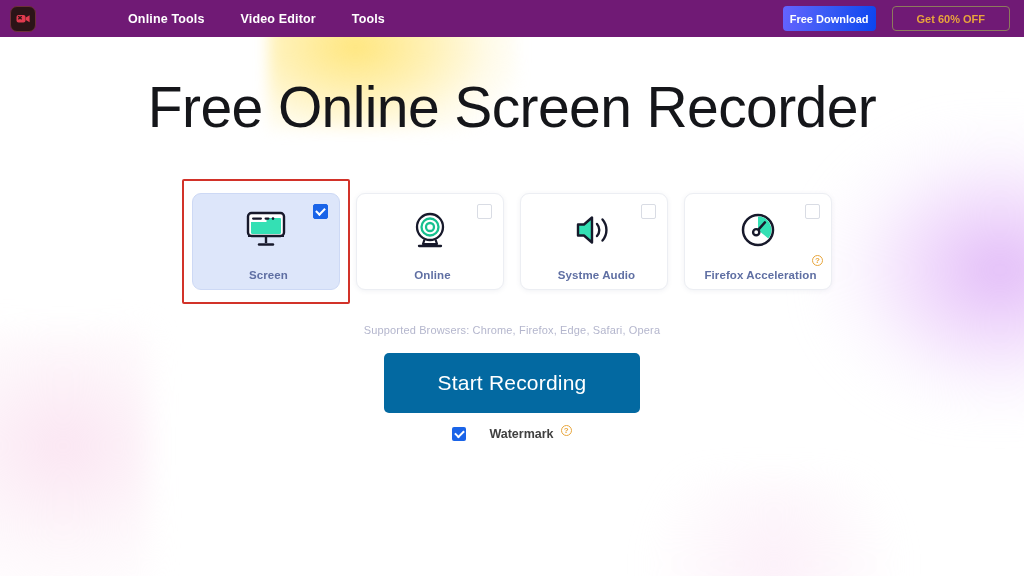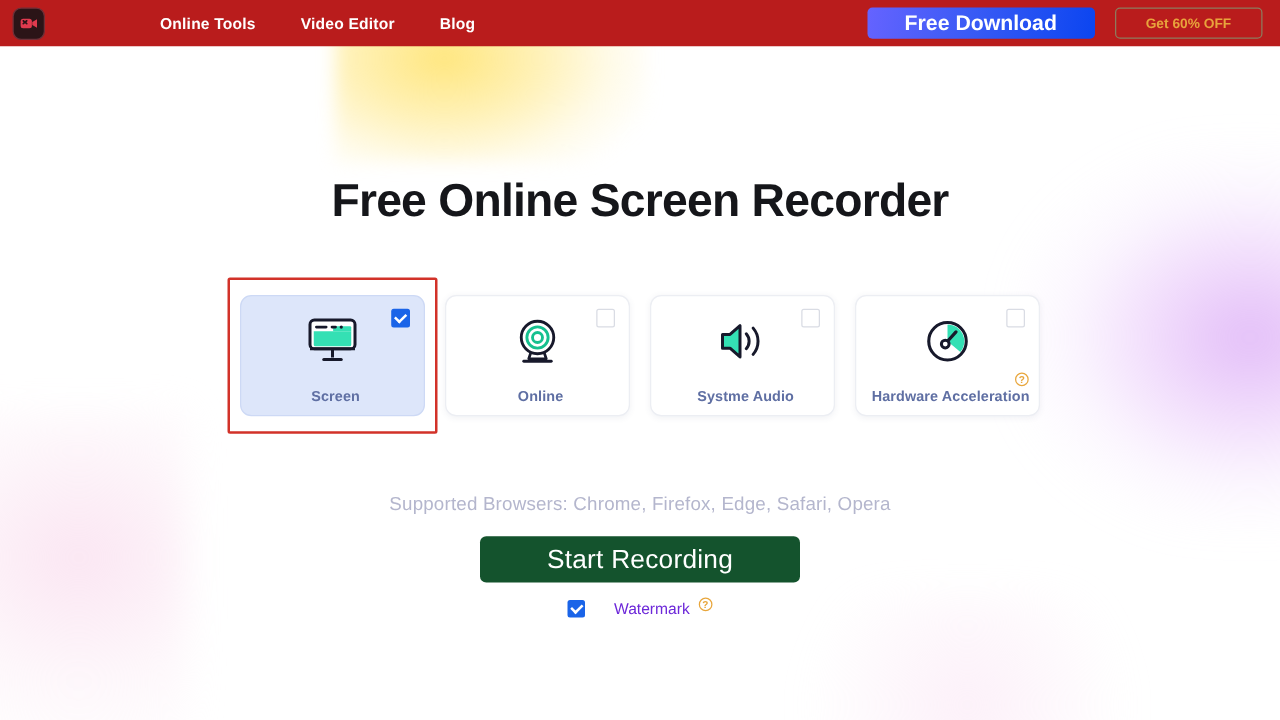--- a/index.html
+++ b/index.html
@@ -72,21 +72,21 @@
                 rgba(250,228,244,0.55) 0%,
                 rgba(255,245,252,0.0) 70%);
     filter: blur(14px);
   }
 
   
   .header {
     position: relative;
     z-index: 5;
     height: 37px;
-    background: #b91c1c;
+    background: #701a75;
     display: flex;
     align-items: center;
     padding: 0 14px 0 10px;
   }
 
   .logo {
     width: 26px;
     height: 26px;
     border-radius: 7px;
     background: #2b1417;
@@ -115,25 +115,25 @@
   }
 
   .header-right {
     margin-left: auto;
     display: flex;
     align-items: center;
     gap: 16px;
   }
   .btn-download {
     height: 25px;
-    padding: 0 30px;
+    padding: 0 7px;
     border-radius: 4px;
     background: linear-gradient(100deg, #6563ff 0%, #3a5bf5 45%, #0b45f0 100%);
     color: #ffffff;
-    font-size: 17px;
+    font-size: 11px;
     font-weight: bold;
     display: flex;
     align-items: center;
     justify-content: center;
     border: none;
     cursor: pointer;
     white-space: nowrap;
     font-family: "Liberation Sans", sans-serif;
   }
   .btn-offer {
@@ -154,23 +154,23 @@
   }
 
   
   .main {
     position: relative;
     z-index: 3;
     text-align: center;
   }
 
   .page-title {
-    margin-top: 105px;
-    font-size: 37px;
-    font-weight: bold;
+    margin-top: 42px;
+    font-size: 57px;
+    font-weight: normal;
     color: #15161a;
     letter-spacing: -0.6px;
     line-height: 1;
   }
   .page-subtitle {
     margin-top: 22px;
     font-size: 13.5px;
     color: #2d2d33;
     letter-spacing: 0.05px;
   }
@@ -272,35 +272,35 @@
     color: #e8a63c;
     font-size: 8px;
     font-weight: bold;
     line-height: 9px;
     text-align: center;
     cursor: pointer;
   }
 
   
   .browsers {
-    margin-top: 48px;
-    font-size: 15px;
+    margin-top: 20px;
+    font-size: 11px;
     color: #b4b6cd;
     letter-spacing: 0.15px;
     text-align: center;
   }
 
   .btn-start {
     margin: 17px auto 0;
     display: block;
     width: 256px;
-    height: 37px;
+    height: 60px;
     border: none;
     border-radius: 5px;
-    background: #14532d;
+    background: #0369a1;
     color: #ffffff;
     font-size: 21px;
     font-family: "Liberation Sans", sans-serif;
     letter-spacing: 0.2px;
     cursor: pointer;
   }
 
   .watermark-row {
     margin-top: 14px;
     display: flex;
@@ -323,22 +323,22 @@
     left: 3px;
     top: 3px;
     width: 7px;
     height: 4px;
     border-left: 2px solid #fff;
     border-bottom: 2px solid #fff;
     transform: rotate(-45deg);
   }
   .watermark-label {
     font-size: 12.5px;
-    font-weight: normal;
-    color: #6d28d9;
+    font-weight: bold;
+    color: #404040;
     margin-left: 16px;
   }
   .watermark-help {
     width: 11px;
     height: 11px;
     border-radius: 50%;
     border: 1px solid #e8a63c;
     color: #e8a63c;
     font-size: 8px;
     font-weight: bold;
@@ -366,21 +366,21 @@
       <rect x="1.5" y="5" width="9" height="7.5" rx="2" fill="#e03a4e"></rect>
       <path d="M10.8 7.6 L14.6 5.3 L14.6 12.2 L10.8 9.9 Z" fill="#e03a4e"></path>
       <path d="M3.6 8.9 L6.4 6.6" stroke="#2b1417" stroke-width="1.3" stroke-linecap="round"></path>
       <path d="M3.6 6.6 L6.4 8.9" stroke="#2b1417" stroke-width="1.3" stroke-linecap="round"></path>
     </svg>
   </div>
 
   <div class="nav">
     <div class="nav-item">Online Tools</div>
     <div class="nav-item">Video Editor</div>
-    <div class="nav-item">Blog</div>
+    <div class="nav-item">Tools</div>
   </div>
 
   <div class="header-right">
     <button class="btn-download">Free Download</button>
     <button class="btn-offer">Get 60% OFF</button>
   </div>
 </div>
 
 <div class="main">
 
@@ -446,21 +446,21 @@
           <svg width="38" height="38" viewBox="0 0 38 38">
             <circle cx="19" cy="19" r="15" fill="#ffffff" stroke="#17192b" stroke-width="2.5"></circle>
             <path d="M19 5.5 A13.5 13.5 0 0 1 29.3 27.6 L19 19 Z" fill="#34e0b4"></path>
             <path d="M8.7 27.6 A13.5 13.5 0 0 1 19 5.5 L19 19 Z" fill="#34e0b4" opacity="0.0"></path>
             <path d="M9.5 26.5 A13 13 0 0 1 19 5.6 A13 13 0 0 1 28.8 27.3" fill="none" stroke="#ffffff" stroke-width="0"></path>
             <path d="M25.8 11.5 L17.6 20.6" stroke="#17192b" stroke-width="2.6" stroke-linecap="round"></path>
             <circle cx="17.2" cy="21.2" r="3.1" fill="#ffffff" stroke="#17192b" stroke-width="2.4"></circle>
           </svg>
         </div>
         <div class="help-icon">?</div>
-        <div class="card-label">Hardware Acceleration</div>
+        <div class="card-label">Firefox Acceleration</div>
       </div>
     </div>
 
   </div>
 
   <div class="browsers">Supported Browsers: Chrome, Firefox, Edge, Safari, Opera</div>
 
   <button class="btn-start">Start Recording</button>
 
   <div class="watermark-row">

